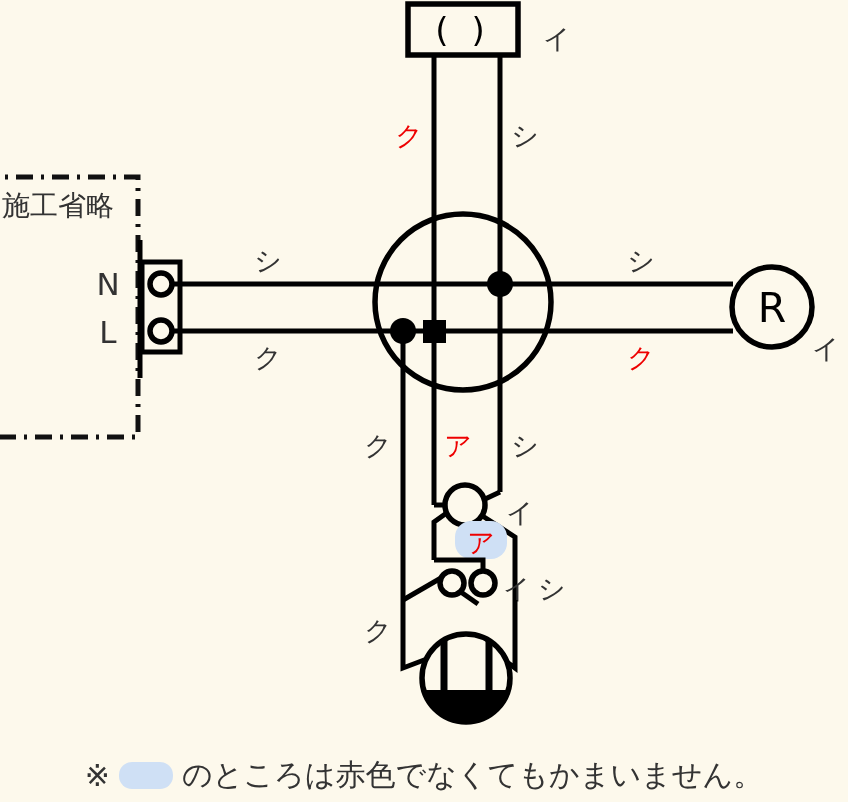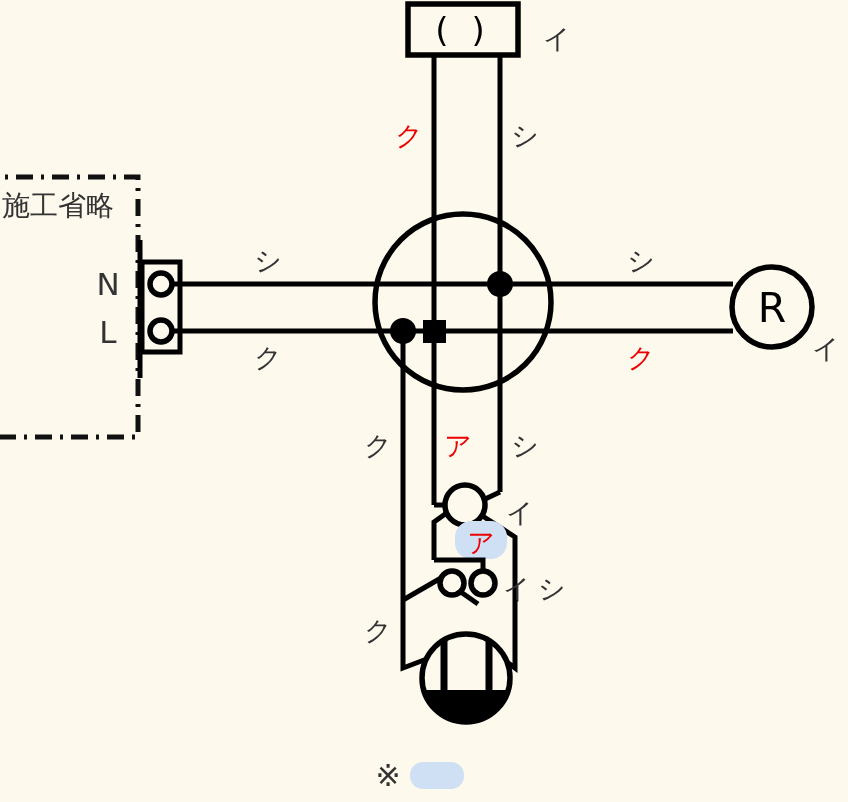--- a/index.html
+++ b/index.html
@@ -209,15 +209,16 @@
         <line x1="444" y1="630" x2="444" y2="692" stroke="#000" stroke-width="7"></line>
         <line x1="489" y1="630" x2="489" y2="692" stroke="#000" stroke-width="7"></line>
       </g>
     </g>
 
   </svg>
 
   <div id="footnote-row">
     <span class="fn-text">※</span>
     <span class="fn-swatch"></span>
+    <span class="fn-text">のところは赤色でなくてもかまいません。</span>
   </div>
 
 </div>
 
 </body></html>

